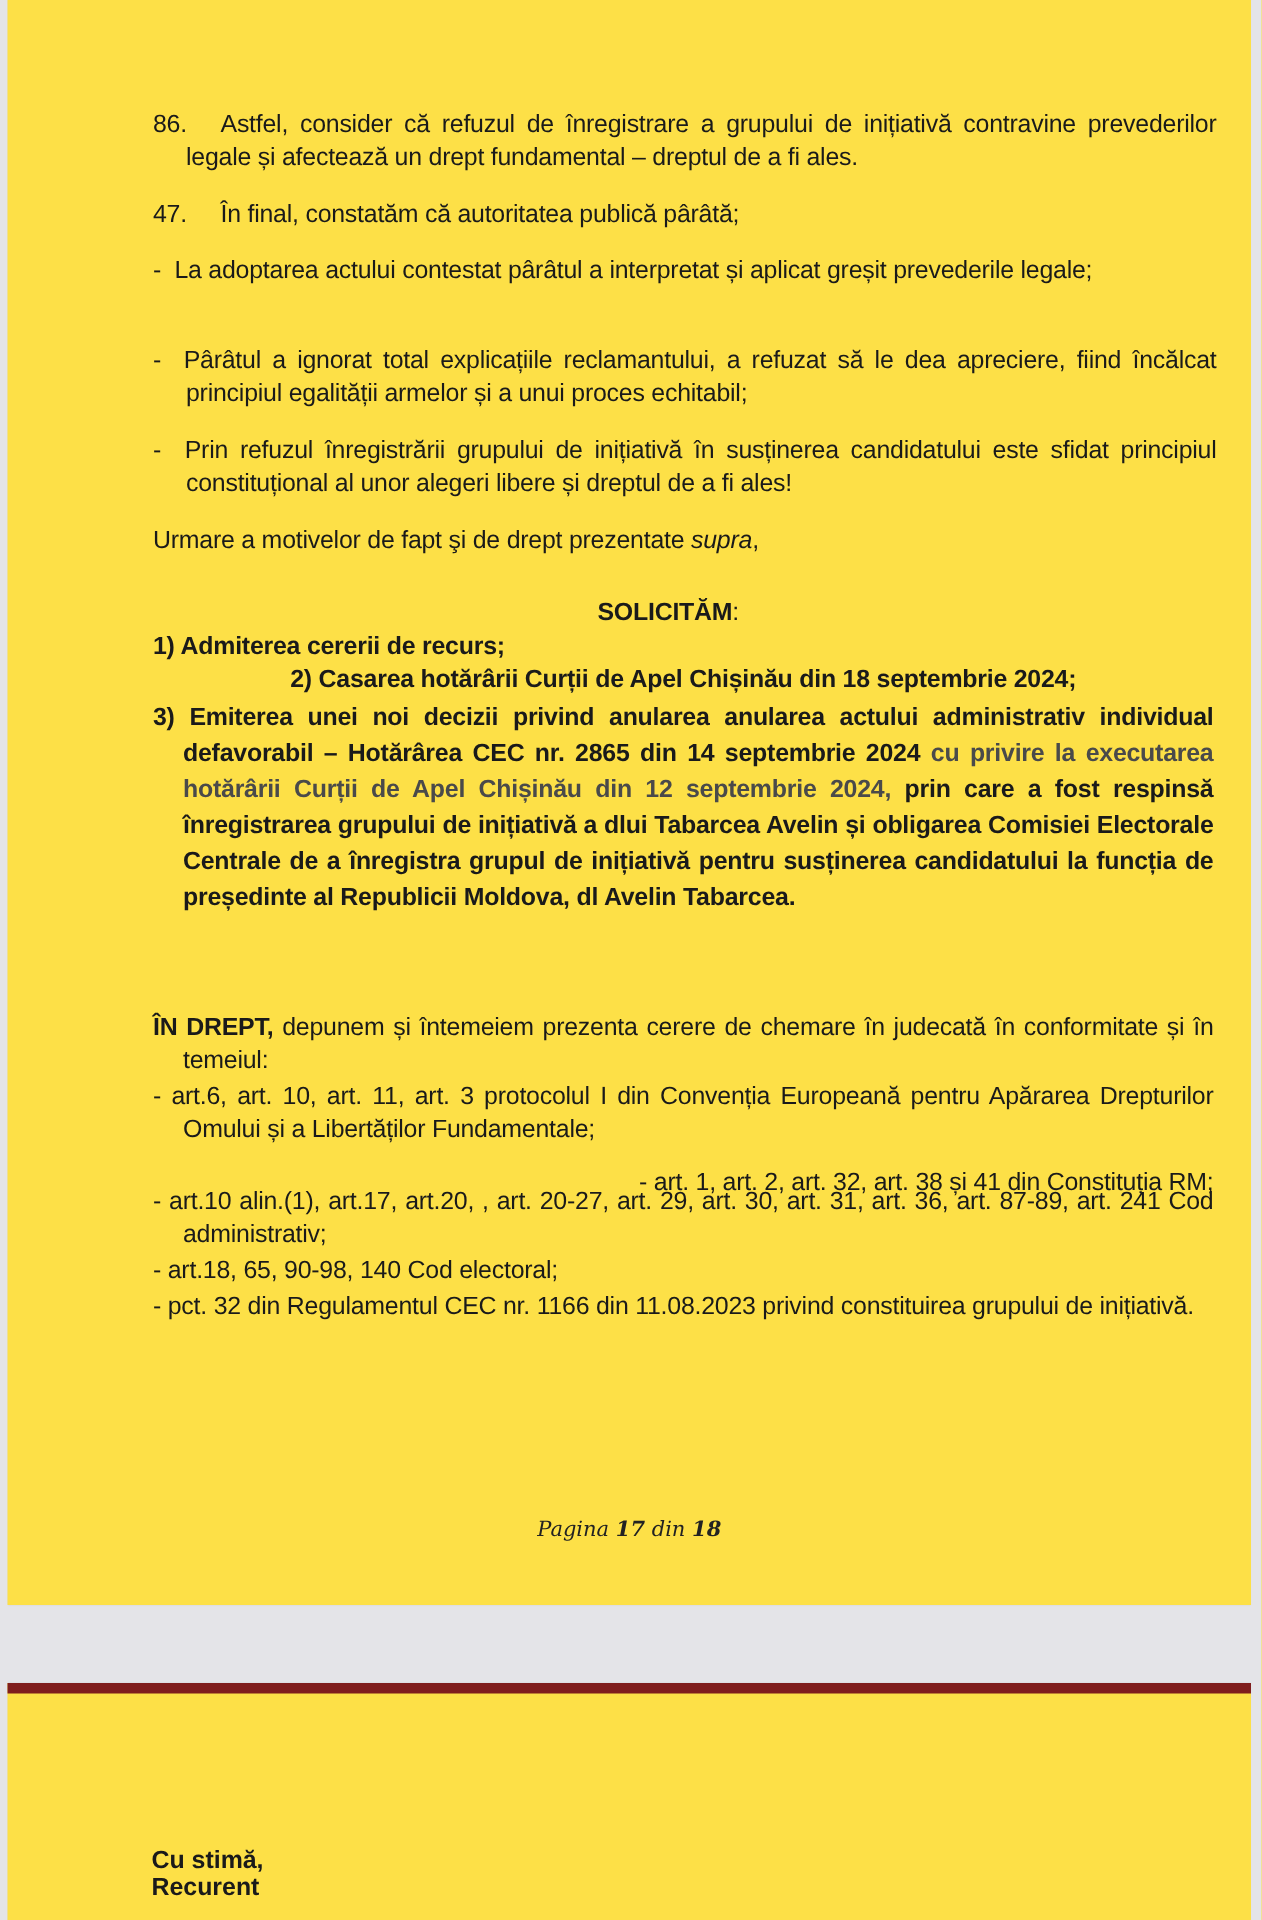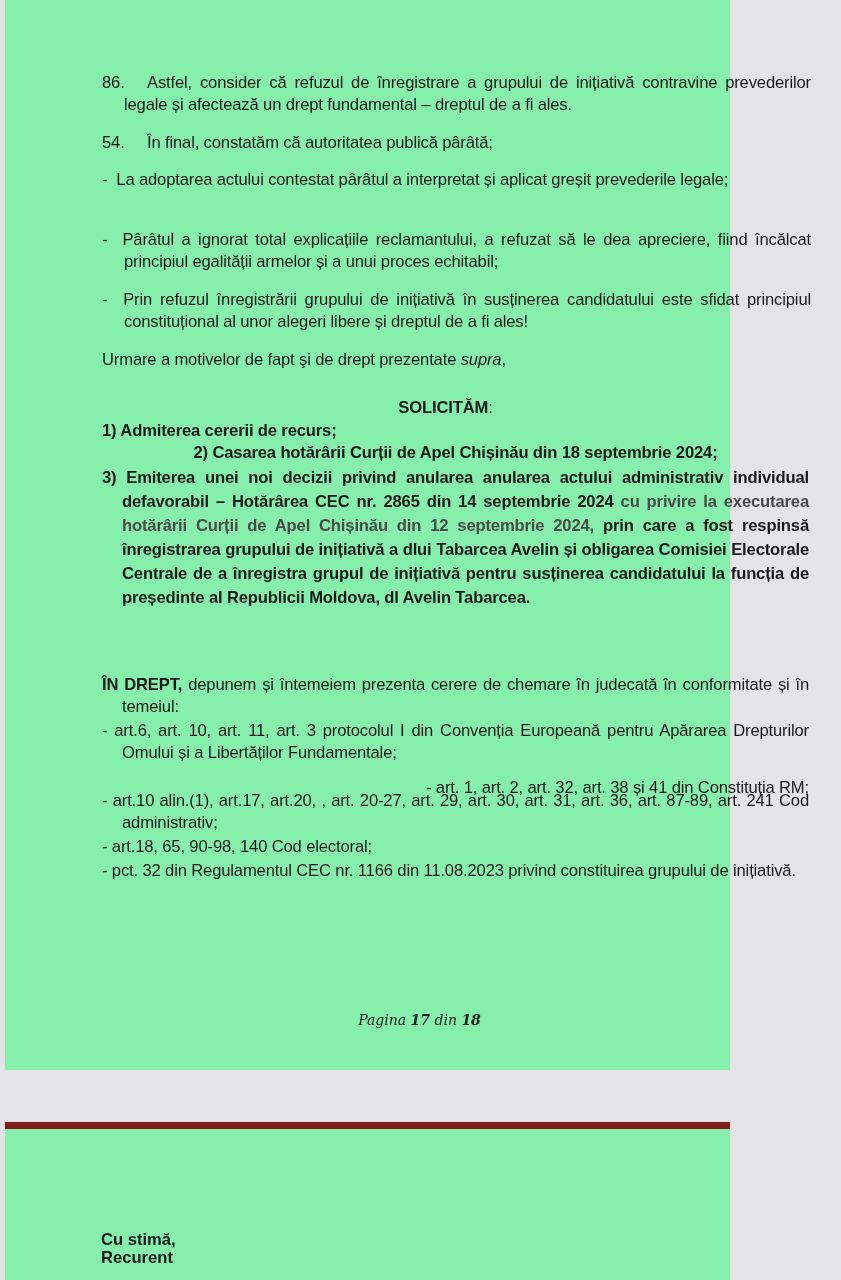--- a/index.html
+++ b/index.html
@@ -4,22 +4,22 @@
 <style>
   html, body { margin: 0; padding: 0; }
   body {
     width: 841px; height: 1280px; overflow: hidden;
     background: #e4e4e8;
     font-family: "Liberation Sans", sans-serif;
     color: #1a1a1a;
     position: relative;
   }
   .page {
-    position: absolute; left: 5px; width: 725px;
-    background: #86efac;
+    position: absolute; left: 5px; width: 829px;
+    background: #fde047;
     box-shadow: 0 0 1px #c8c8cc;
   }
   .page1 { top: 0; height: 1070px; }
   .page2 { top: 1083px; height: 197px; border-top: 7px solid #7f1d1d; margin-top: 39px; }
   .content {
     position: absolute; left: 97px; width: 687px;
     font-size: 16.6px; line-height: 22px;
     text-align: justify;
     letter-spacing: -0.15px;
   }
@@ -38,21 +38,21 @@
   .sig { position: absolute; left: 96px; font-weight: bold; font-size: 16.6px; line-height: 21px; }
 </style>
 </head>
 <body>
 
 <div class="page page1">
   <div class="content">
 
     <div class="para numpara" style="top:72px;"><span class="num">86.</span><span>Astfel, consider că refuzul de înregistrare a grupului de inițiativă contravine prevederilor legale și afectează un drept fundamental – dreptul de a fi ales.</span></div>
 
-    <div class="para numpara" style="top:132px;"><span class="num">54.</span><span>În final, constatăm că autoritatea publică pârâtă;</span></div>
+    <div class="para numpara" style="top:132px;"><span class="num">47.</span><span>În final, constatăm că autoritatea publică pârâtă;</span></div>
 
     <div class="para hang" style="top:169px;"><span>-&nbsp;&nbsp;</span><span>La adoptarea actului contestat pârâtul a interpretat și aplicat greșit prevederile legale;</span></div>
 
     <div class="para hang" style="top:229px;"><span>-&nbsp;&nbsp;</span><span>Pârâtul a ignorat total explicațiile reclamantului, a refuzat să le dea apreciere, fiind încălcat principiul egalității armelor și a unui proces echitabil;</span></div>
 
     <div class="para hang" style="top:289px;"><span>-&nbsp;&nbsp;</span><span>Prin refuzul înregistrării grupului de inițiativă în susținerea candidatului este sfidat principiul constituțional al unor alegeri libere și dreptul de a fi ales!</span></div>
 
     <div class="para" style="top:349px; text-align:left;"><span>Urmare a motivelor de fapt şi de drept prezentate </span><i>supra</i><span>,</span></div>
 
     <div class="para center" style="top:397px;"><b>SOLICITĂM</b><span>:</span></div>

